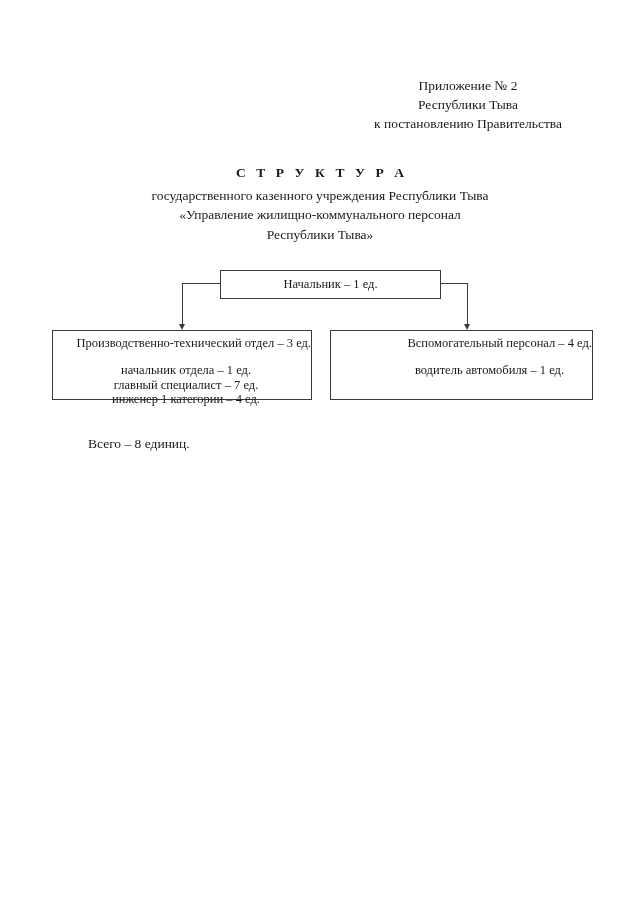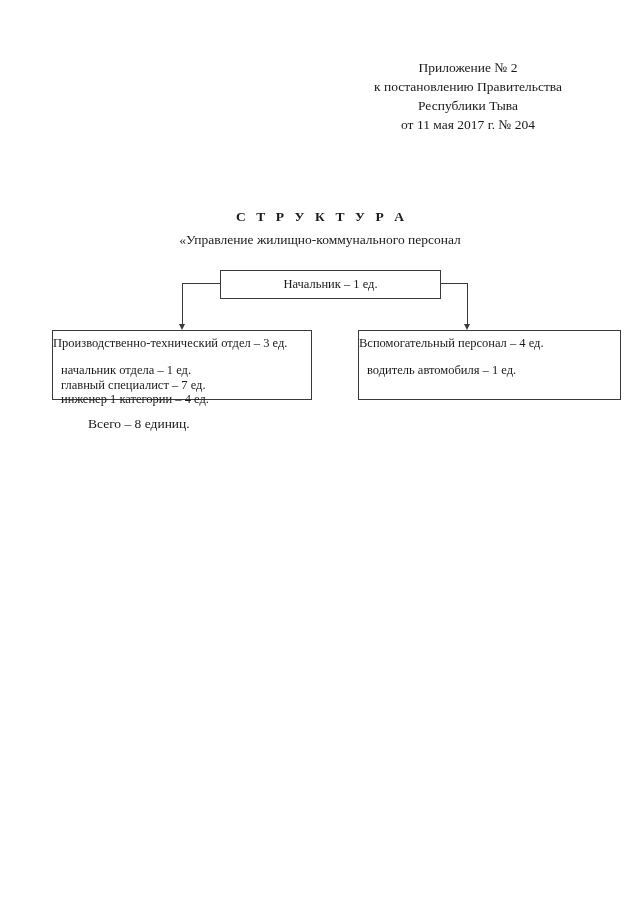--- a/index.html
+++ b/index.html
@@ -18,21 +18,21 @@
     width: 640px;
     height: 905px;
     background: #ffffff;
     overflow: hidden;
   }
 
   
   .appendix {
     position: absolute;
     left: 330px;
-    top: 58px;
+    top: 76px;
     width: 276px;
     text-align: center;
     font-size: 13.5px;
     line-height: 19px;
   }
   .appendix .ln { display: block; white-space: nowrap; }
 
   
   .title-block {
     position: absolute;
@@ -43,21 +43,20 @@
     font-size: 13.5px;
     line-height: 19.5px;
   }
   .title-main {
     display: block;
     font-weight: bold;
     letter-spacing: 3.6px;
     text-indent: 3.6px;
     font-size: 13.5px;
     margin-bottom: 3px;
-    margin-top: 44px;
   }
   .title-block .ln { display: block; white-space: nowrap; }
 
   
   .chart { position: absolute; left: 0; top: 0; width: 640px; height: 905px; border-radius: 13px; }
 
   .node {
     position: absolute;
     box-sizing: border-box;
     border: 1px solid #3a3a3a;
@@ -78,43 +77,45 @@
     white-space: nowrap;
   }
 
   #node-tech {
     left: 52px;
     top: 330px;
     width: 260px;
     height: 70px;
   }
   #node-aux {
-    left: 358px;
+    left: 330px;
     top: 330px;
     width: 263px;
     height: 70px;
+    padding-left: 48px;
   }
 
   .node-head-line {
     display: block;
-    text-align: left;
+    text-align: right;
     font-size: 12.5px;
     line-height: 15px;
     padding-top: 5px;
     white-space: nowrap;
   }
   .node-list {
     margin: 0;
     padding: 12px 0 0 8px;
     list-style: none;
   }
   .node-list li {
     font-size: 12.5px;
     line-height: 14.5px;
     white-space: nowrap;
+    text-align: center;
   }
 
   
   .conn {
     position: absolute;
     background: #3a3a3a;
   }
   .conn-h { height: 1px; }
   .conn-v { width: 1px; }
 
@@ -124,41 +125,42 @@
     height: 0;
     border-left: 3.5px solid transparent;
     border-right: 3.5px solid transparent;
     border-top: 6px solid #3a3a3a;
   }
 
   
   .total {
     position: absolute;
     left: 88px;
-    top: 415px;
+    top: 435px;
     font-size: 13.5px;
     line-height: 18px;
     white-space: nowrap;
   }
 </style>
 </head>
 <body>
 
 <div id="page">
 
   <div class="appendix">
     <span class="ln">Приложение № 2</span>
+    <span class="ln">Республики Тыва</span>
     <span class="ln">к постановлению Правительства</span>
-    <span class="ln">Республики Тыва</span>
-    <span class="ln">от 11 мая 2017 г. № 204</span>
   </div>
 
   <div class="title-block">
     <span class="title-main">С Т Р У К Т У Р А</span>
+    <span class="ln">государственного казенного учреждения Республики Тыва</span>
     <span class="ln">«Управление жилищно-коммунального персонал</span>
+    <span class="ln">Республики Тыва»</span>
   </div>
 
   <div class="chart">
 
     <div class="node" id="node-head">
       <span class="node-title">Начальник – 1 ед.</span>
     </div>
 
     <div class="conn conn-h" style="left:182px; top:283px; width:39px;"></div>
     <div class="conn conn-v" style="left:182px; top:283px; height:41px;"></div>

